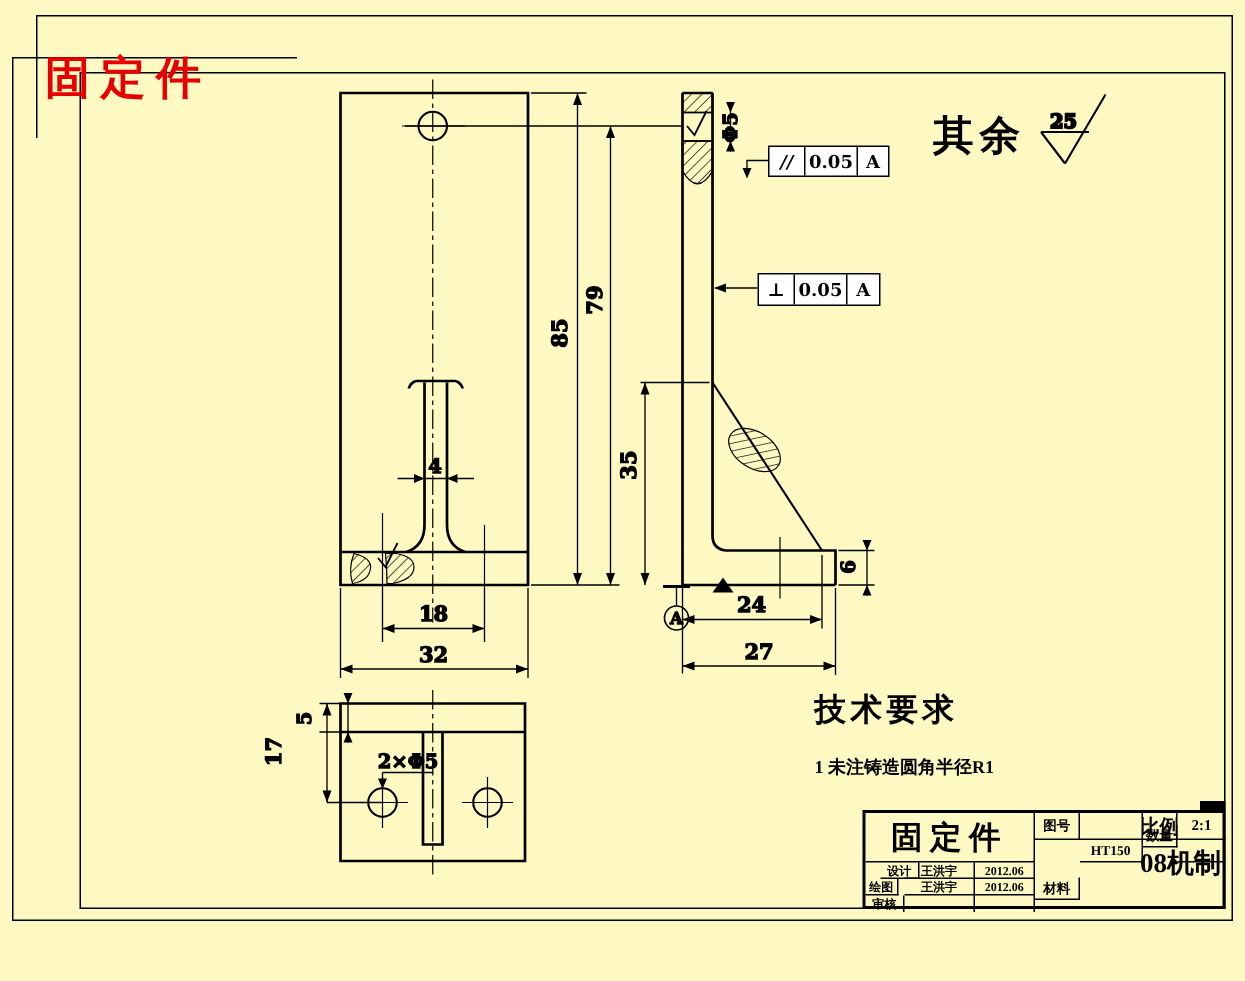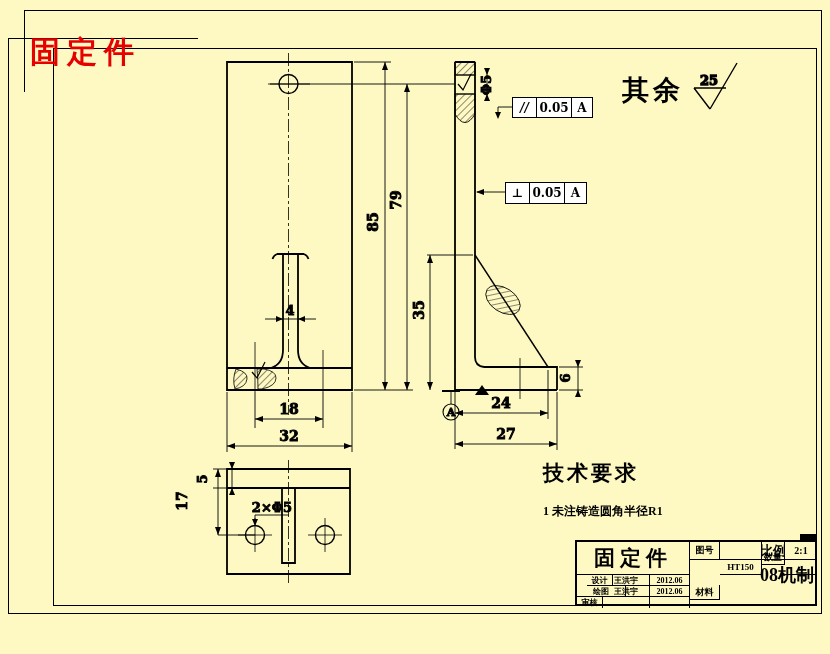--- a/index.html
+++ b/index.html
@@ -200,21 +200,21 @@
     <div class="tb" style="left:185px;top:0;width:23px;height:18px;font-size:13px;font-weight:bold;">比例</div>
     <div class="tb" style="left:208px;top:0;width:32px;height:18px;font-size:10px;font-weight:bold;border-right:none;">2:1</div>
     <div class="tb" style="left:113px;top:18px;width:30px;height:15px;font-size:9px;font-weight:bold;margin-top:25px;">材料</div>
     <div class="tb" style="left:143px;top:18px;width:42px;height:15px;font-size:9px;font-weight:bold;">HT150</div>
     <div class="tb" style="left:185px;top:8px;width:23px;height:15px;font-size:9px;font-weight:bold;">数量</div>
     <div class="tb" style="left:208px;top:18px;width:32px;height:15px;font-size:9px;border-right:none;"></div>
 
     <div class="tb" style="left:0;top:33px;width:26px;height:11px;font-size:8px;font-weight:bold;margin-left:10px;">设计</div>
     <div class="tb" style="left:26px;top:33px;width:47px;height:11px;font-size:8px;font-weight:bold;">王洪宇</div>
     <div class="tb" style="left:73px;top:33px;width:40px;height:11px;font-size:8px;font-weight:bold;">2012.06</div>
-    <div class="tb" style="left:0;top:44px;width:49px;height:11px;font-size:8px;font-weight:bold;">绘图</div>
+    <div class="tb" style="left:0;top:44px;width:22px;height:11px;font-size:8px;font-weight:bold;">绘图</div>
     <div class="tb" style="left:26px;top:44px;width:47px;height:11px;font-size:8px;font-weight:bold;">王洪宇</div>
     <div class="tb" style="left:73px;top:44px;width:40px;height:11px;font-size:8px;font-weight:bold;">2012.06</div>
     <div class="tb" style="left:0;top:55px;width:26px;height:11px;font-size:8px;font-weight:bold;border-bottom:none;text-align:right;">审核</div>
     <div class="tb" style="left:26px;top:55px;width:47px;height:11px;font-size:8px;border-bottom:none;"></div>
     <div class="tb" style="left:73px;top:55px;width:40px;height:11px;font-size:8px;border-bottom:none;"></div>
 
     <div class="tb" style="left:180px;top:16px;width:60px;height:33px;font-size:18px;font-weight:bold;border-right:none;border-bottom:none;">08机制</div>
   </div>
 
 </div>

